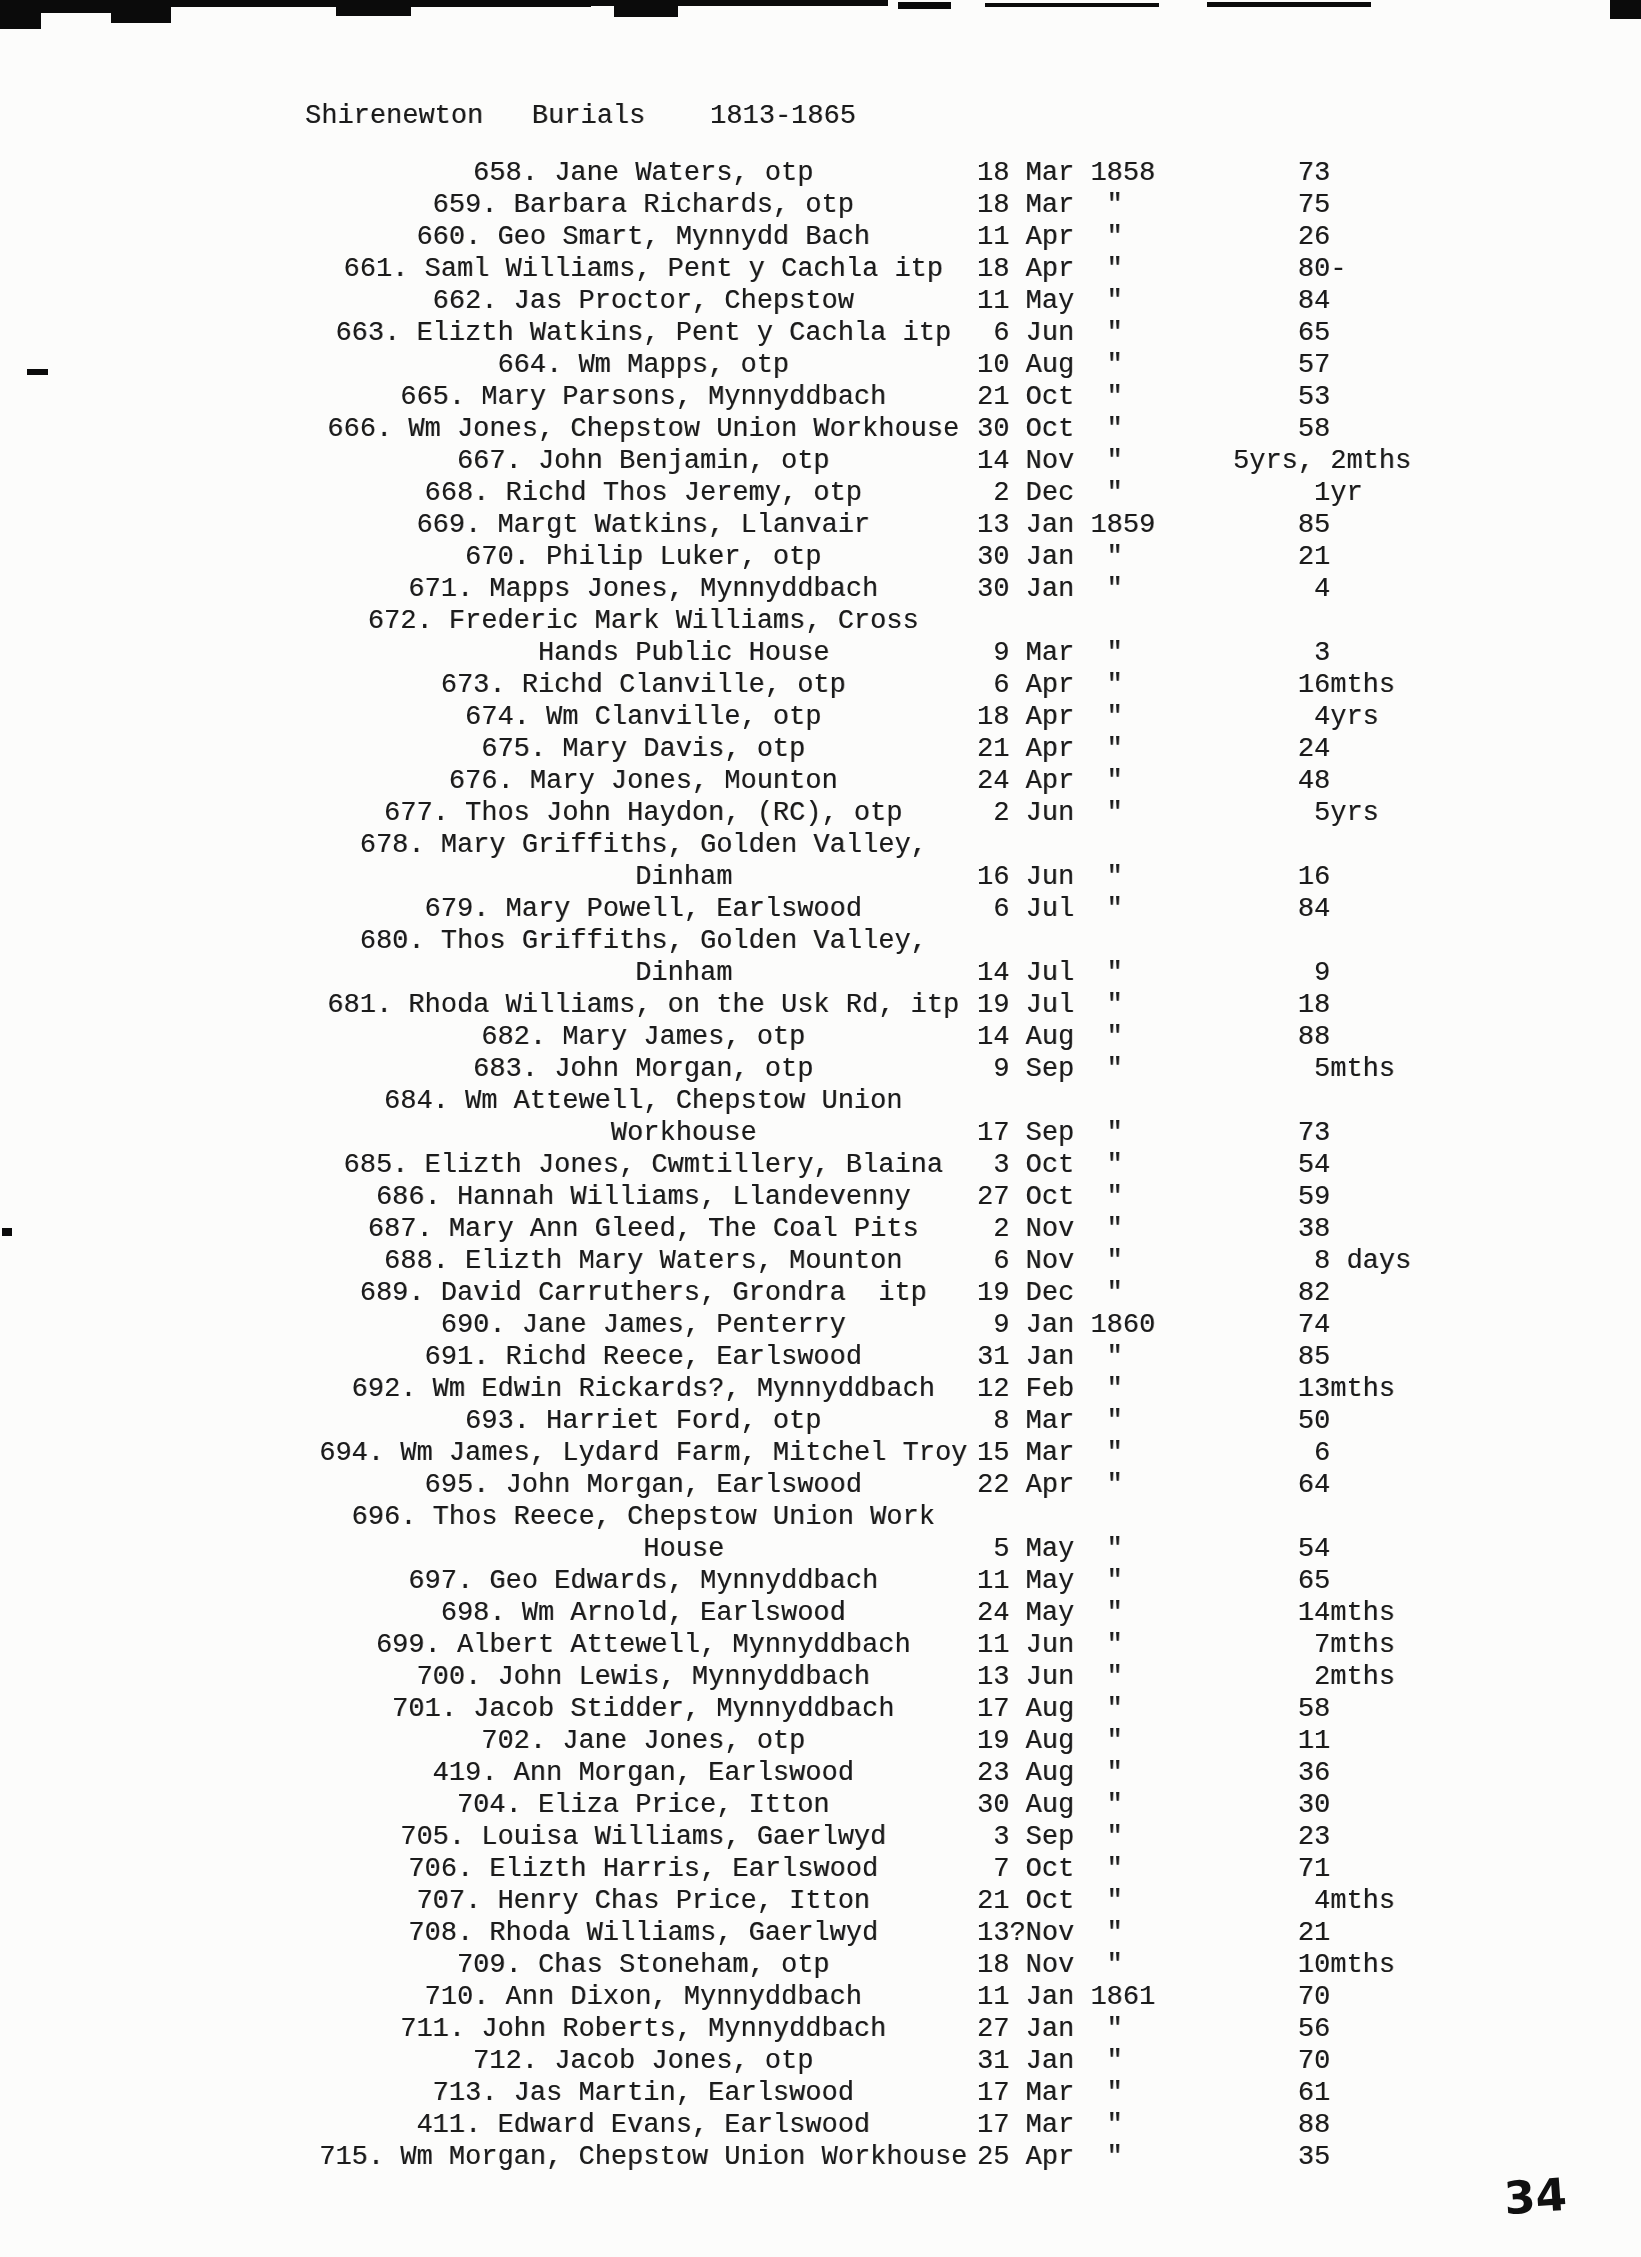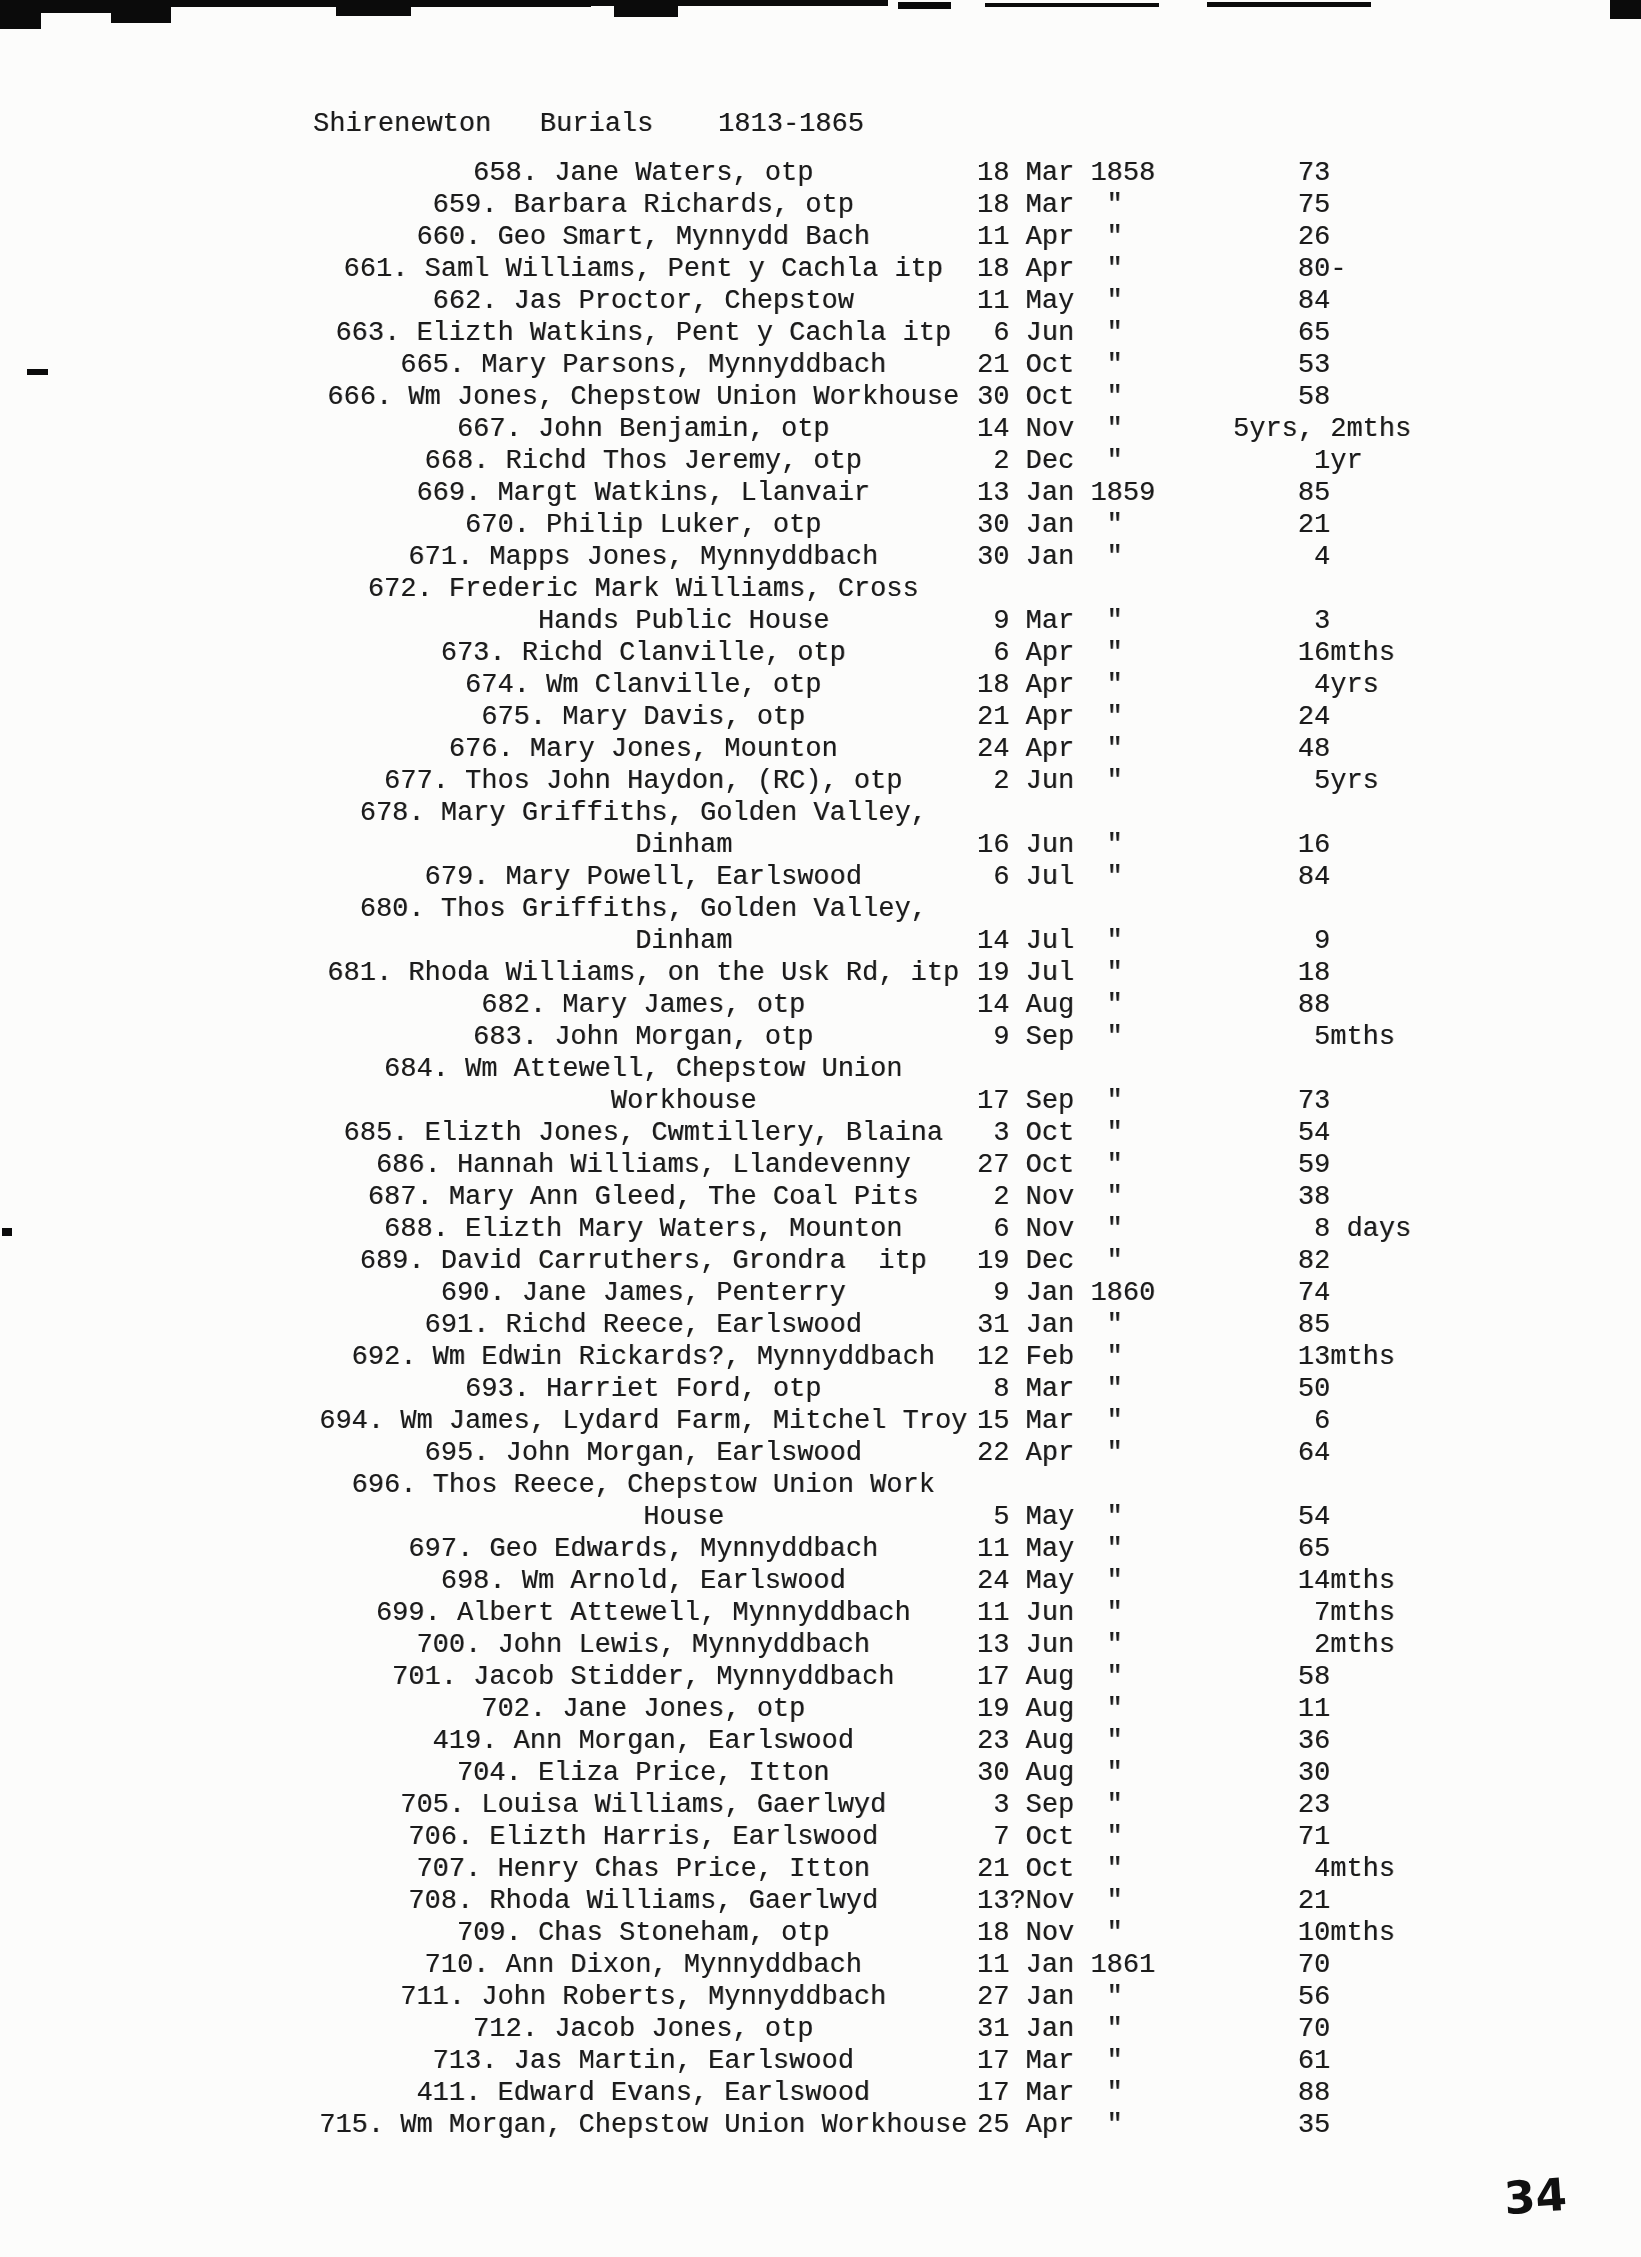--- a/index.html
+++ b/index.html
@@ -13,21 +13,21 @@
     font-family:"Liberation Mono",monospace;
     color:var(--ink);
     overflow:hidden;
   }
   .page{position:relative;width:1641px;height:2257px;overflow:hidden;}
   .typewriter{
     text-shadow:0.6px 0.4px 0 rgba(25,25,25,0.45);
   }
   .title{
     position:absolute;left:297px;top:93px;
-    font-size:27px;font-weight:normal;margin:16px;
+    font-size:27px;font-weight:normal;margin:8px;
     white-space:pre;
   }
   .list{
     position:absolute;left:303px;top:157px;
     font-size:27px;line-height:32px;text-align:center;
   }
   .line{position:relative;height:32px;white-space:pre;}
   .num{display:inline-block;width:6ch;white-space:pre;}
   .nm{white-space:pre;}
   .dt{position:absolute;left:674px;top:0;white-space:pre;}
@@ -75,20 +75,21 @@
 
   <h1 class="title typewriter">Shirenewton   Burials    1813-1865</h1>
 
   <div class="list typewriter">
       <div class="line"><span class="num">658.</span><span class="nm">Jane Waters, otp</span><span class="dt">18 Mar 1858</span><span class="ag">    73</span></div>
       <div class="line"><span class="num">659.</span><span class="nm">Barbara Richards, otp</span><span class="dt">18 Mar  "</span><span class="ag">    75</span></div>
       <div class="line"><span class="num">660.</span><span class="nm">Geo Smart, Mynnydd Bach</span><span class="dt">11 Apr  "</span><span class="ag">    26</span></div>
       <div class="line"><span class="num">661.</span><span class="nm">Saml Williams, Pent y Cachla itp</span><span class="dt">18 Apr  "</span><span class="ag">    80-</span></div>
       <div class="line"><span class="num">662.</span><span class="nm">Jas Proctor, Chepstow</span><span class="dt">11 May  "</span><span class="ag">    84</span></div>
       <div class="line"><span class="num">663.</span><span class="nm">Elizth Watkins, Pent y Cachla itp</span><span class="dt"> 6 Jun  "</span><span class="ag">    65</span></div>
+      <div class="line"><span class="num">664.</span><span class="nm">Wm Mapps, otp</span><span class="dt">10 Aug  "</span><span class="ag">    57</span></div>
       <div class="line"><span class="num">665.</span><span class="nm">Mary Parsons, Mynnyddbach</span><span class="dt">21 Oct  "</span><span class="ag">    53</span></div>
       <div class="line"><span class="num">666.</span><span class="nm">Wm Jones, Chepstow Union Workhouse</span><span class="dt">30 Oct  "</span><span class="ag">    58</span></div>
       <div class="line"><span class="num">667.</span><span class="nm">John Benjamin, otp</span><span class="dt">14 Nov  "</span><span class="ag">5yrs, 2mths</span></div>
       <div class="line"><span class="num">668.</span><span class="nm">Richd Thos Jeremy, otp</span><span class="dt"> 2 Dec  "</span><span class="ag">     1yr</span></div>
       <div class="line"><span class="num">669.</span><span class="nm">Margt Watkins, Llanvair</span><span class="dt">13 Jan 1859</span><span class="ag">    85</span></div>
       <div class="line"><span class="num">670.</span><span class="nm">Philip Luker, otp</span><span class="dt">30 Jan  "</span><span class="ag">    21</span></div>
       <div class="line"><span class="num">671.</span><span class="nm">Mapps Jones, Mynnyddbach</span><span class="dt">30 Jan  "</span><span class="ag">     4</span></div>
       <div class="line"><span class="num">672.</span><span class="nm">Frederic Mark Williams, Cross</span></div>
       <div class="line"><span class="num"></span><span class="nm">Hands Public House</span><span class="dt"> 9 Mar  "</span><span class="ag">     3</span></div>
       <div class="line"><span class="num">673.</span><span class="nm">Richd Clanville, otp</span><span class="dt"> 6 Apr  "</span><span class="ag">    16mths</span></div>

